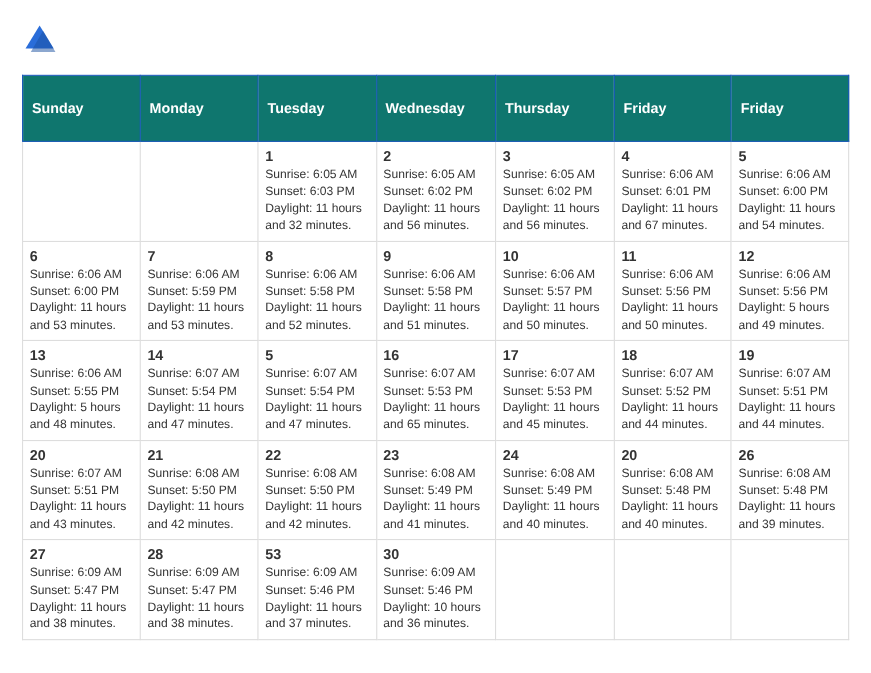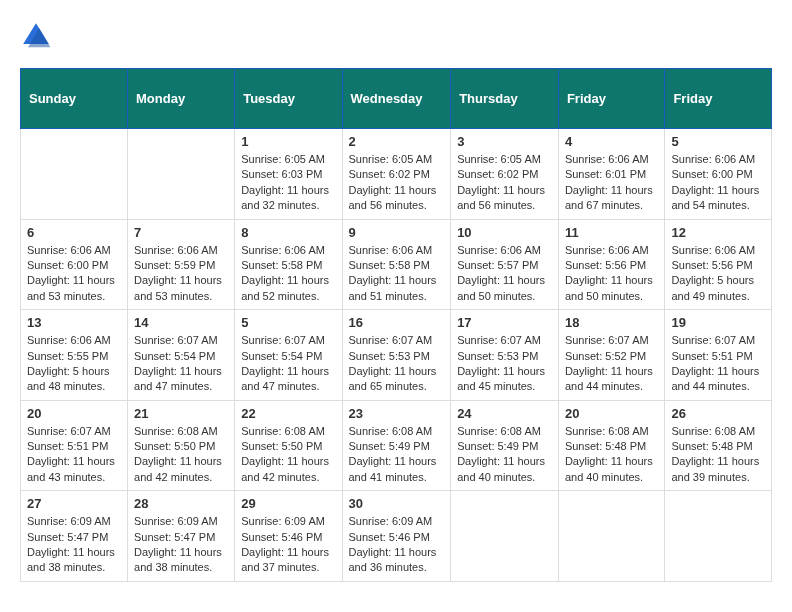--- a/index.html
+++ b/index.html
@@ -352,33 +352,33 @@
         </td>
         <td>
           <span class="day-num">28</span>
         <div class="day-info">
           <span>Sunrise: 6:09 AM</span><br>
           <span>Sunset: 5:47 PM</span><br>
           <span>Daylight: 11 hours and 38 minutes.</span>
         </div>
         </td>
         <td>
-          <span class="day-num">29</span>
+          <span class="day-num">53</span>
         <div class="day-info">
           <span>Sunrise: 6:09 AM</span><br>
           <span>Sunset: 5:46 PM</span><br>
           <span>Daylight: 11 hours and 37 minutes.</span>
         </div>
         </td>
         <td>
           <span class="day-num">30</span>
         <div class="day-info">
           <span>Sunrise: 6:09 AM</span><br>
           <span>Sunset: 5:46 PM</span><br>
-          <span>Daylight: 11 hours and 36 minutes.</span>
+          <span>Daylight: 10 hours and 36 minutes.</span>
         </div>
         </td>
         <td class="empty-cell"></td>
         <td class="empty-cell"></td>
         <td class="empty-cell"></td>
       </tr>
     </tbody>
 </table>
 
 </body></html>

